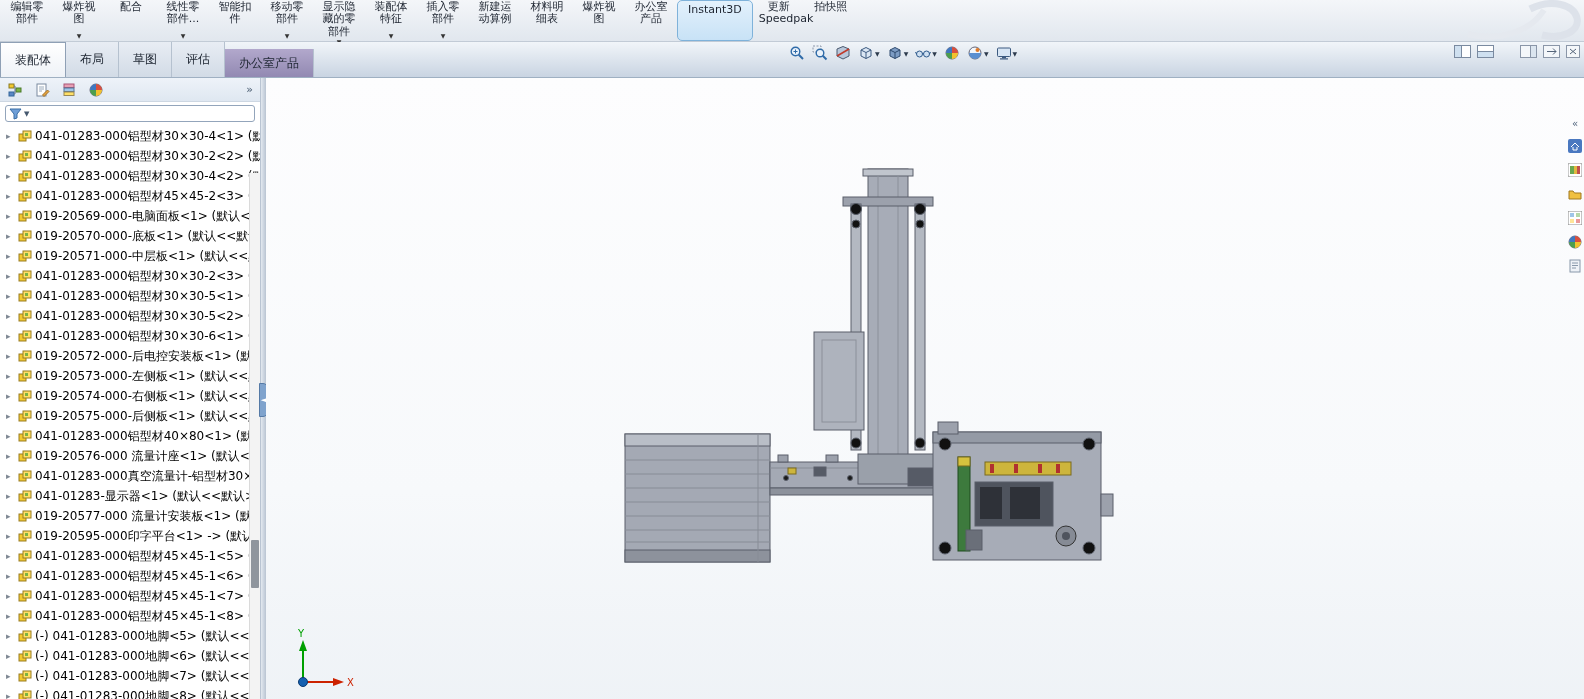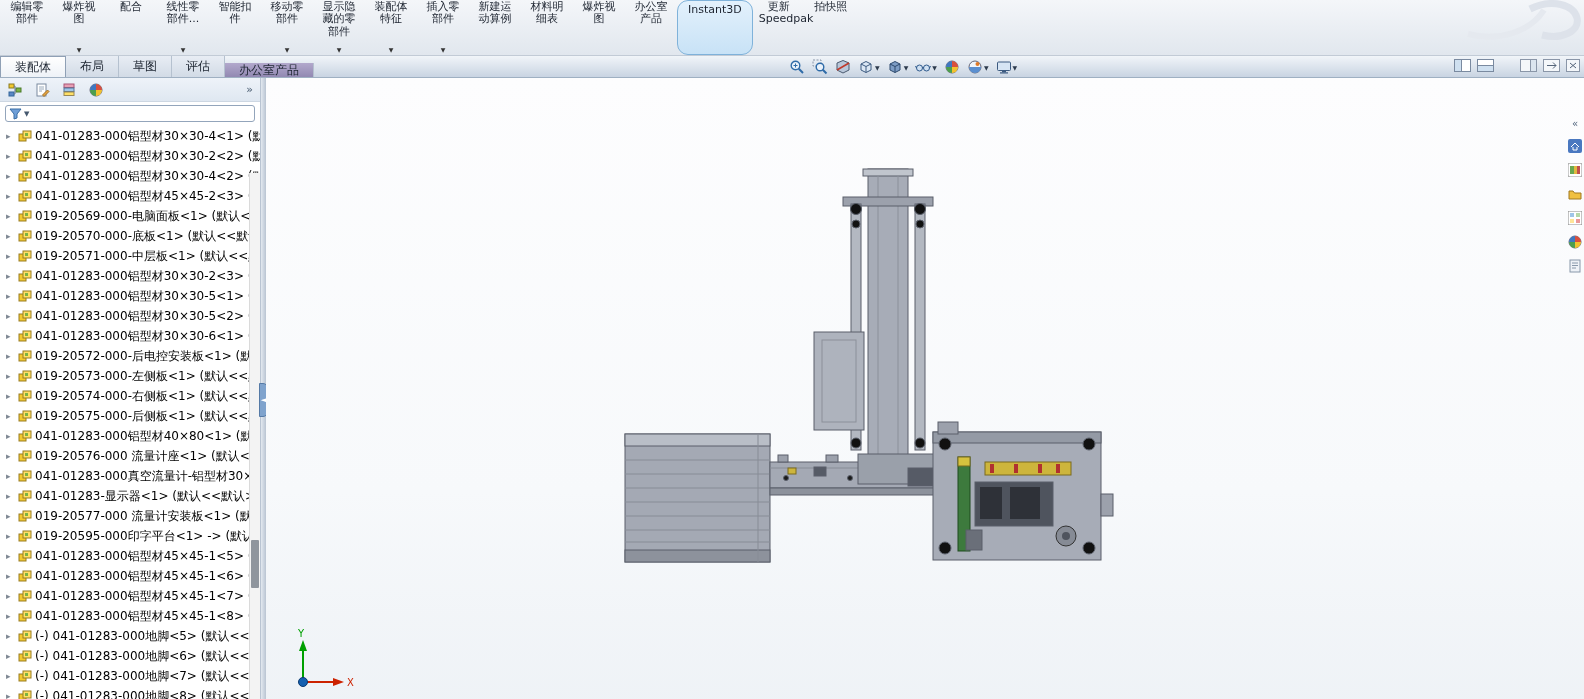--- a/index.html
+++ b/index.html
@@ -1,32 +1,32 @@
 <!DOCTYPE html>
 <html><head>
 <meta charset="utf-8">
 <style>
   * { box-sizing: border-box; }
   html,body { margin:0; padding:0; }
   body { font-family:"DejaVu Sans","Liberation Sans",sans-serif; }
   .app { width:1584px; height:699px; position:relative; overflow:hidden; background:#fff; }
 
   
-  .toolbar { height:56px; display:flex; align-items:stretch; background:linear-gradient(#f4f6f9,#e1e7ee);
+  .toolbar { height:42px; display:flex; align-items:stretch; background:linear-gradient(#f4f6f9,#e1e7ee);
              border-bottom:1px solid #c2cbd6; padding:0 1px; position:relative; }
   .tb-btn { display:flex; flex-direction:column; align-items:center; padding:1px 6px 0; cursor:default; }
   .tb-label { width:40px; text-align:center; font-size:11px; line-height:1.12; color:#1d2430; }
   .tb-btn.wide .tb-label { width:auto; white-space:nowrap; padding:2px 4px 0; }
   .tb-dd { margin-top:auto; font-size:6px; line-height:7px; color:#333; visibility:hidden; padding-bottom:2px; }
   .tb-btn.has-dd .tb-dd { visibility:visible; }
-  .tb-btn.active { background:linear-gradient(#e3f1fc,#c8e2f6); border:1px solid #7fb2da; border-radius:11px; }
+  .tb-btn.active { background:linear-gradient(#e3f1fc,#c8e2f6); border:1px solid #7fb2da; border-radius:5px; }
   .ds-mark { position:absolute; right:0; top:0; pointer-events:none; }
 
   
-  .strip { height:22px; background:linear-gradient(#f1f5f9,#c9d4e2); border-bottom:1px solid #9fb0c2;
+  .strip { height:36px; background:linear-gradient(#f1f5f9,#c9d4e2); border-bottom:1px solid #9fb0c2;
            display:flex; position:relative; }
   .tab { padding:0 14px; font-size:12px; color:#1c2430; display:flex; align-items:center;
          border-right:1px solid #b5c1cf; background:linear-gradient(#e8edf4,#d2dbe6); cursor:default; }
   .tab.active { background:linear-gradient(#ffffff,#eef2f7); border:1px solid #8fa0b5; border-bottom:none; }
   .tab.accent { background:linear-gradient(#b2a8cc,#9289b2);margin-top:7px; }
   .headsup { position:absolute; left:787px; top:0; height:22px; display:flex; align-items:center; gap:3px; }
   .hu-btn { display:flex; align-items:center; padding:1px 2px; border-radius:2px; }
   .hu-dd { font-size:6px; color:#2c3a4c; margin-left:1px; }
   .strip-right { position:absolute; right:4px; top:3px; display:flex; align-items:center; }
   .sr-group { display:flex; gap:6px; margin-left:26px; }

